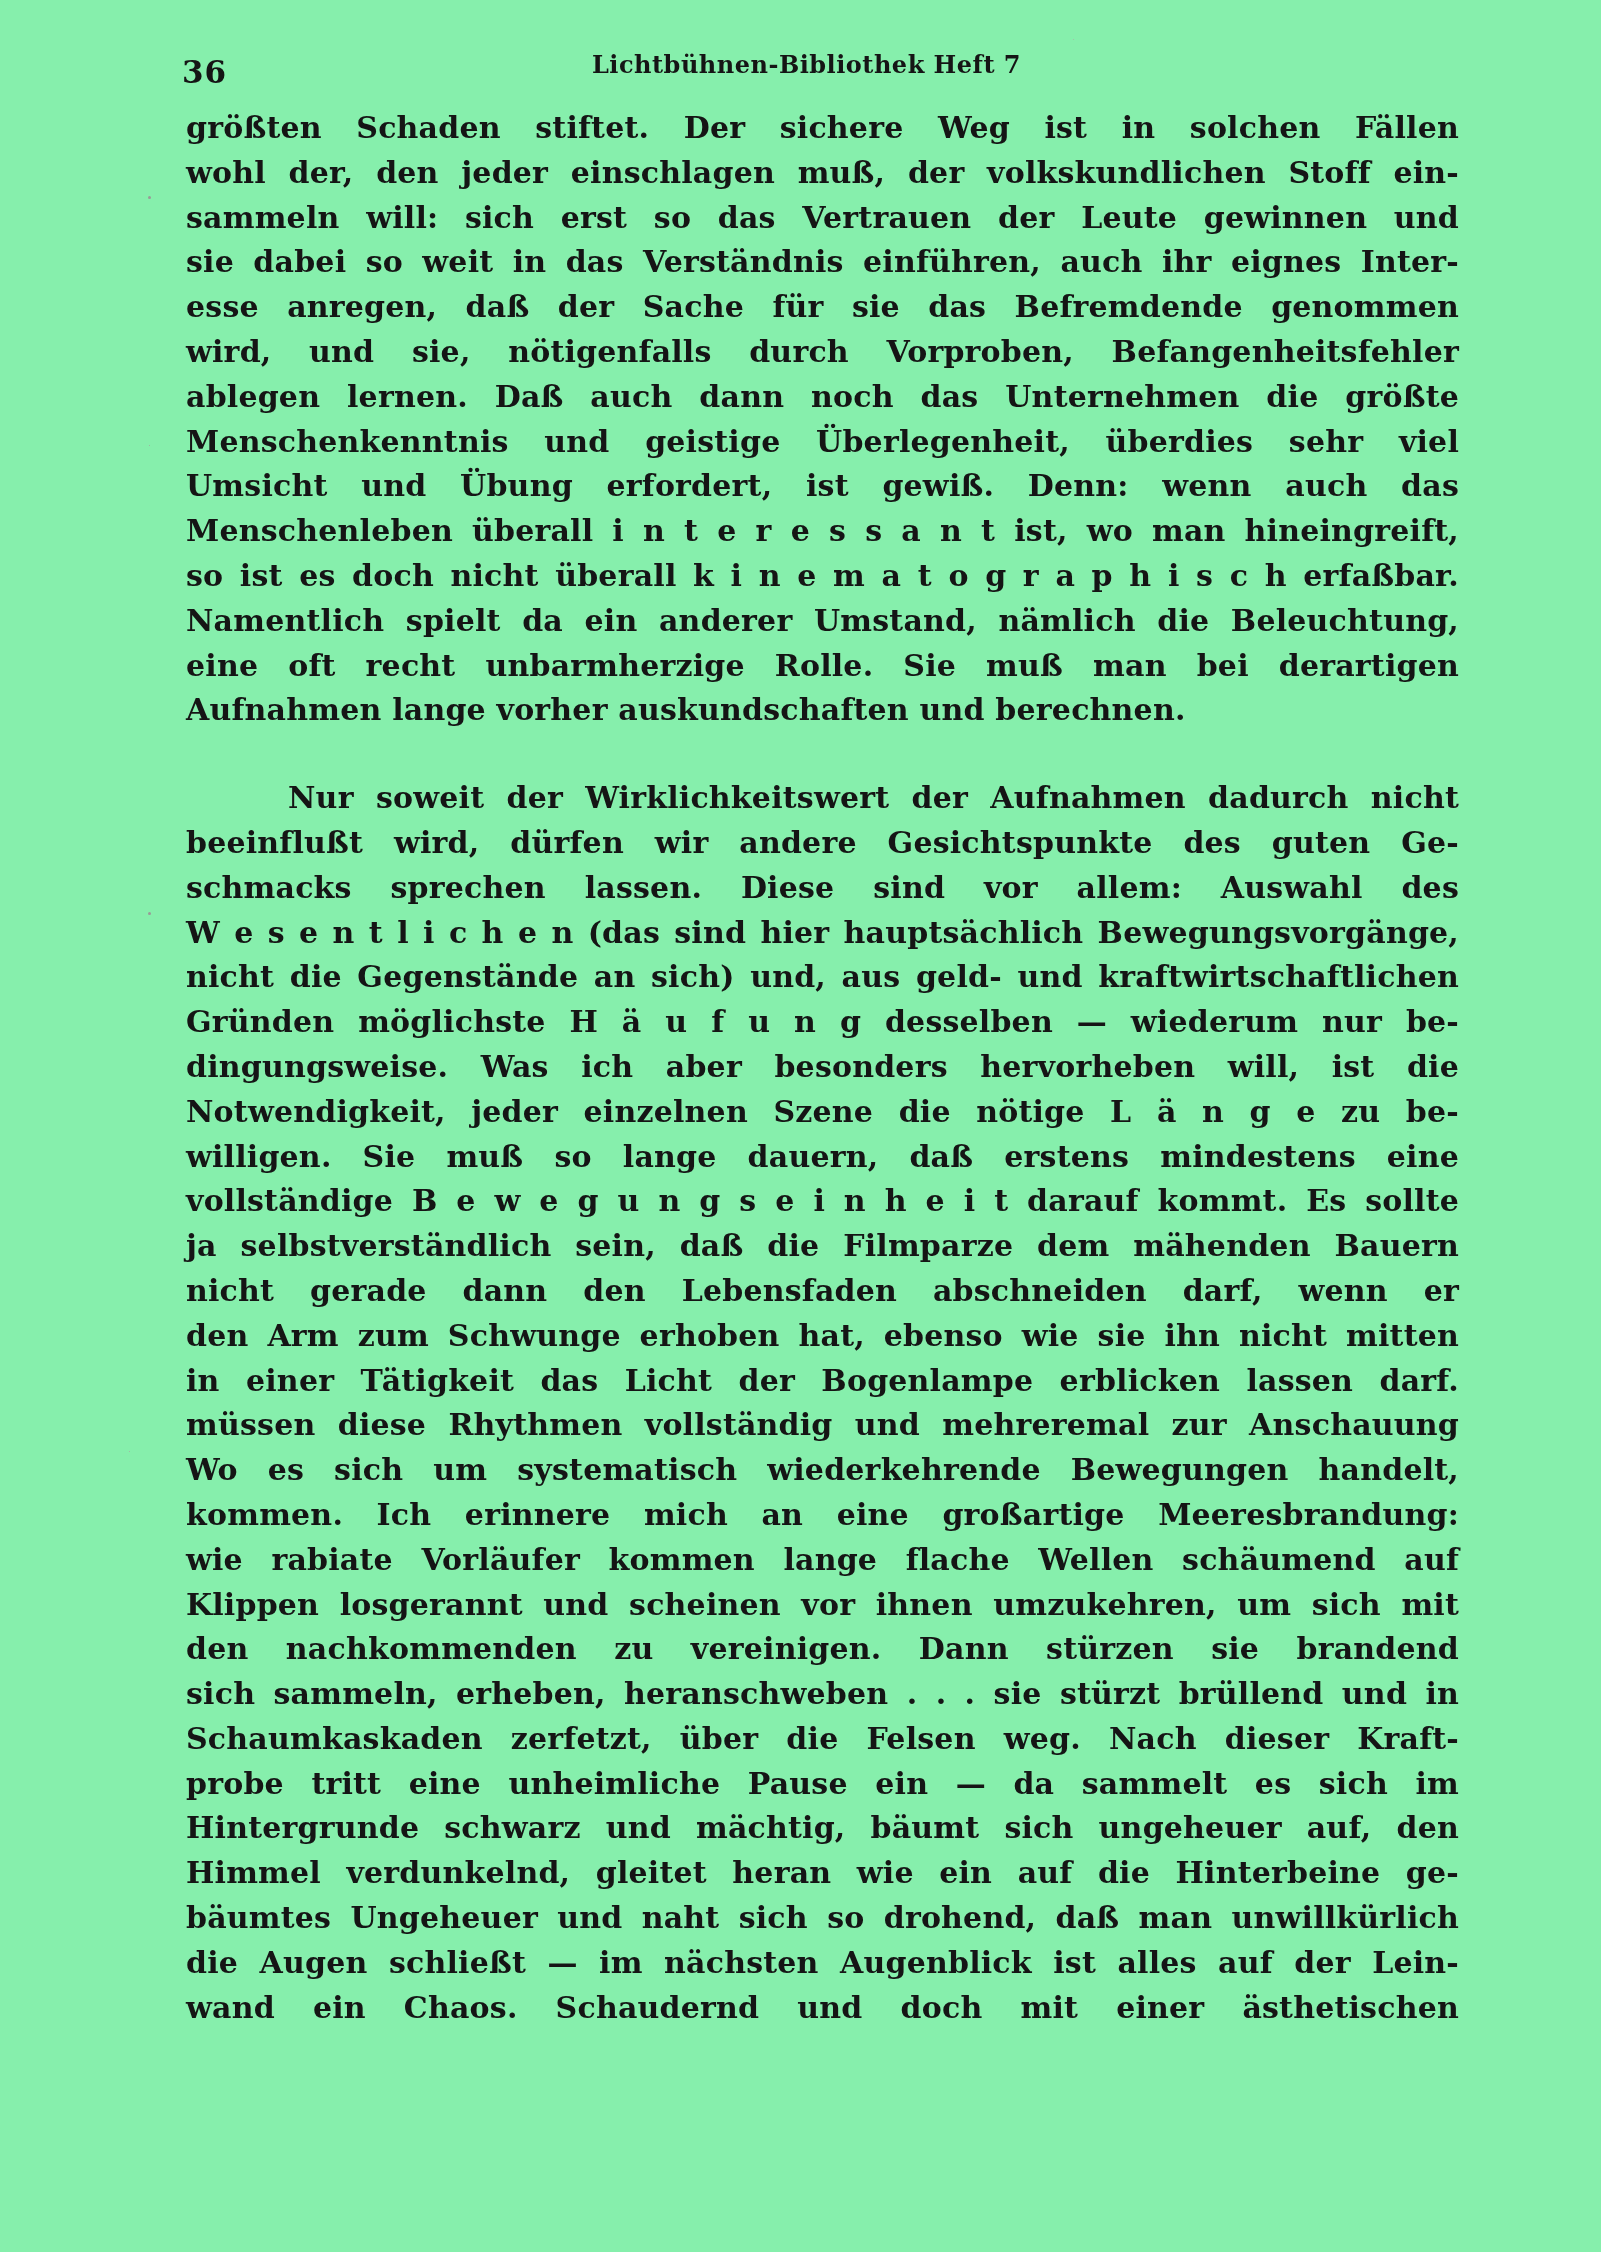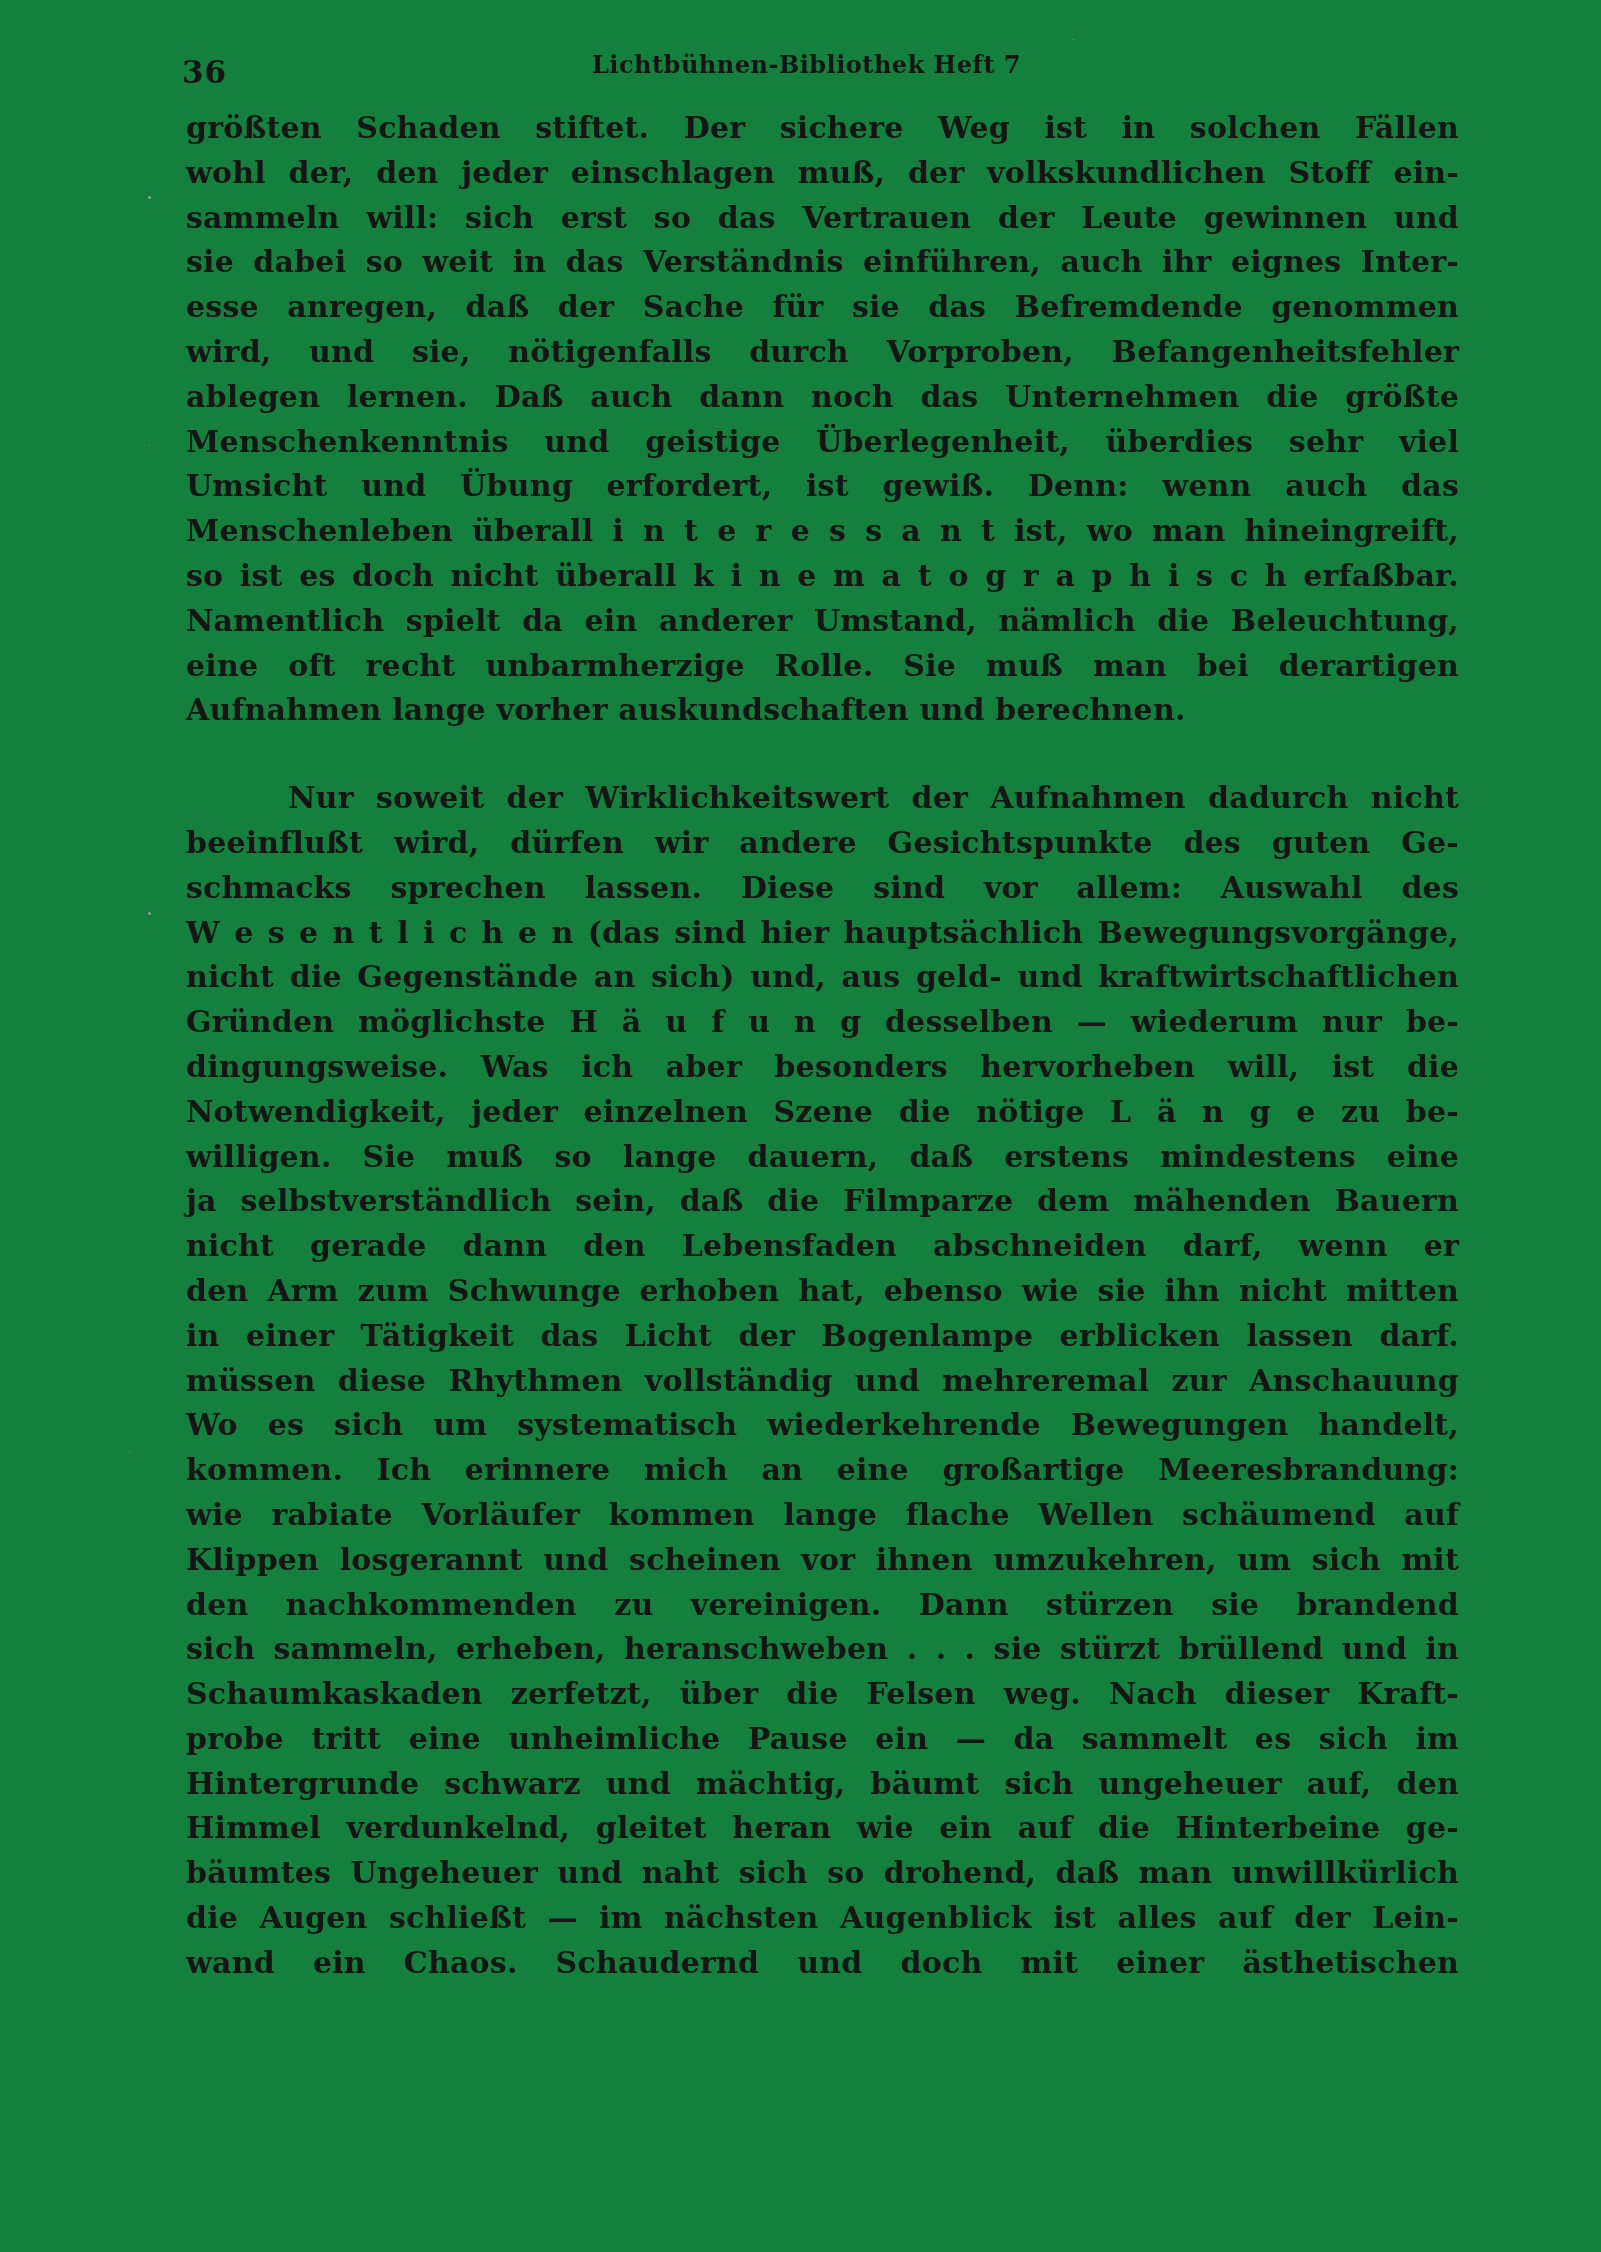--- a/index.html
+++ b/index.html
@@ -5,21 +5,21 @@
   html, body {
     margin: 0;
     padding: 0;
     background: #e8e8e6;
   }
   .page {
     position: relative;
     width: 1601px;
     height: 2252px;
     margin: 0 auto;
-    background: #15803d;
+    background: #86efac;
     color: #151515;
     font-family: "DejaVu Serif", serif;
     font-weight: bold;
     overflow: hidden;
   }
   
   .page::before {
     content: "";
     position: absolute;
     left: 148px; top: 196px;
@@ -98,20 +98,21 @@
       <div class="paragraph">
         <div class="line indent">Nur soweit der Wirklichkeitswert der Aufnahmen dadurch nicht</div>
         <div class="line">beeinflußt wird, dürfen wir andere Gesichtspunkte des guten Ge-</div>
         <div class="line">schmacks sprechen lassen. Diese sind vor allem: Auswahl des</div>
         <div class="line">W e s e n t l i c h e n (das sind hier hauptsächlich Bewegungsvorgänge,</div>
         <div class="line">nicht die Gegenstände an sich) und, aus geld- und kraftwirtschaftlichen</div>
         <div class="line">Gründen möglichste H ä u f u n g desselben — wiederum nur be-</div>
         <div class="line">dingungsweise. Was ich aber besonders hervorheben will, ist die</div>
         <div class="line">Notwendigkeit, jeder einzelnen Szene die nötige L ä n g e zu be-</div>
         <div class="line">willigen. Sie muß so lange dauern, daß erstens mindestens eine</div>
+        <div class="line">vollständige B e w e g u n g s e i n h e i t darauf kommt. Es sollte</div>
         <div class="line">ja selbstverständlich sein, daß die Filmparze dem mähenden Bauern</div>
         <div class="line">nicht gerade dann den Lebensfaden abschneiden darf, wenn er</div>
         <div class="line">den Arm zum Schwunge erhoben hat, ebenso wie sie ihn nicht mitten</div>
         <div class="line">in einer Tätigkeit das Licht der Bogenlampe erblicken lassen darf.</div>
         <div class="line">müssen diese Rhythmen vollständig und mehreremal zur Anschauung</div>
         <div class="line">Wo es sich um systematisch wiederkehrende Bewegungen handelt,</div>
         <div class="line">kommen. Ich erinnere mich an eine großartige Meeresbrandung:</div>
         <div class="line">wie rabiate Vorläufer kommen lange flache Wellen schäumend auf</div>
         <div class="line">Klippen losgerannt und scheinen vor ihnen umzukehren, um sich mit</div>
         <div class="line">den nachkommenden zu vereinigen. Dann stürzen sie brandend</div>

